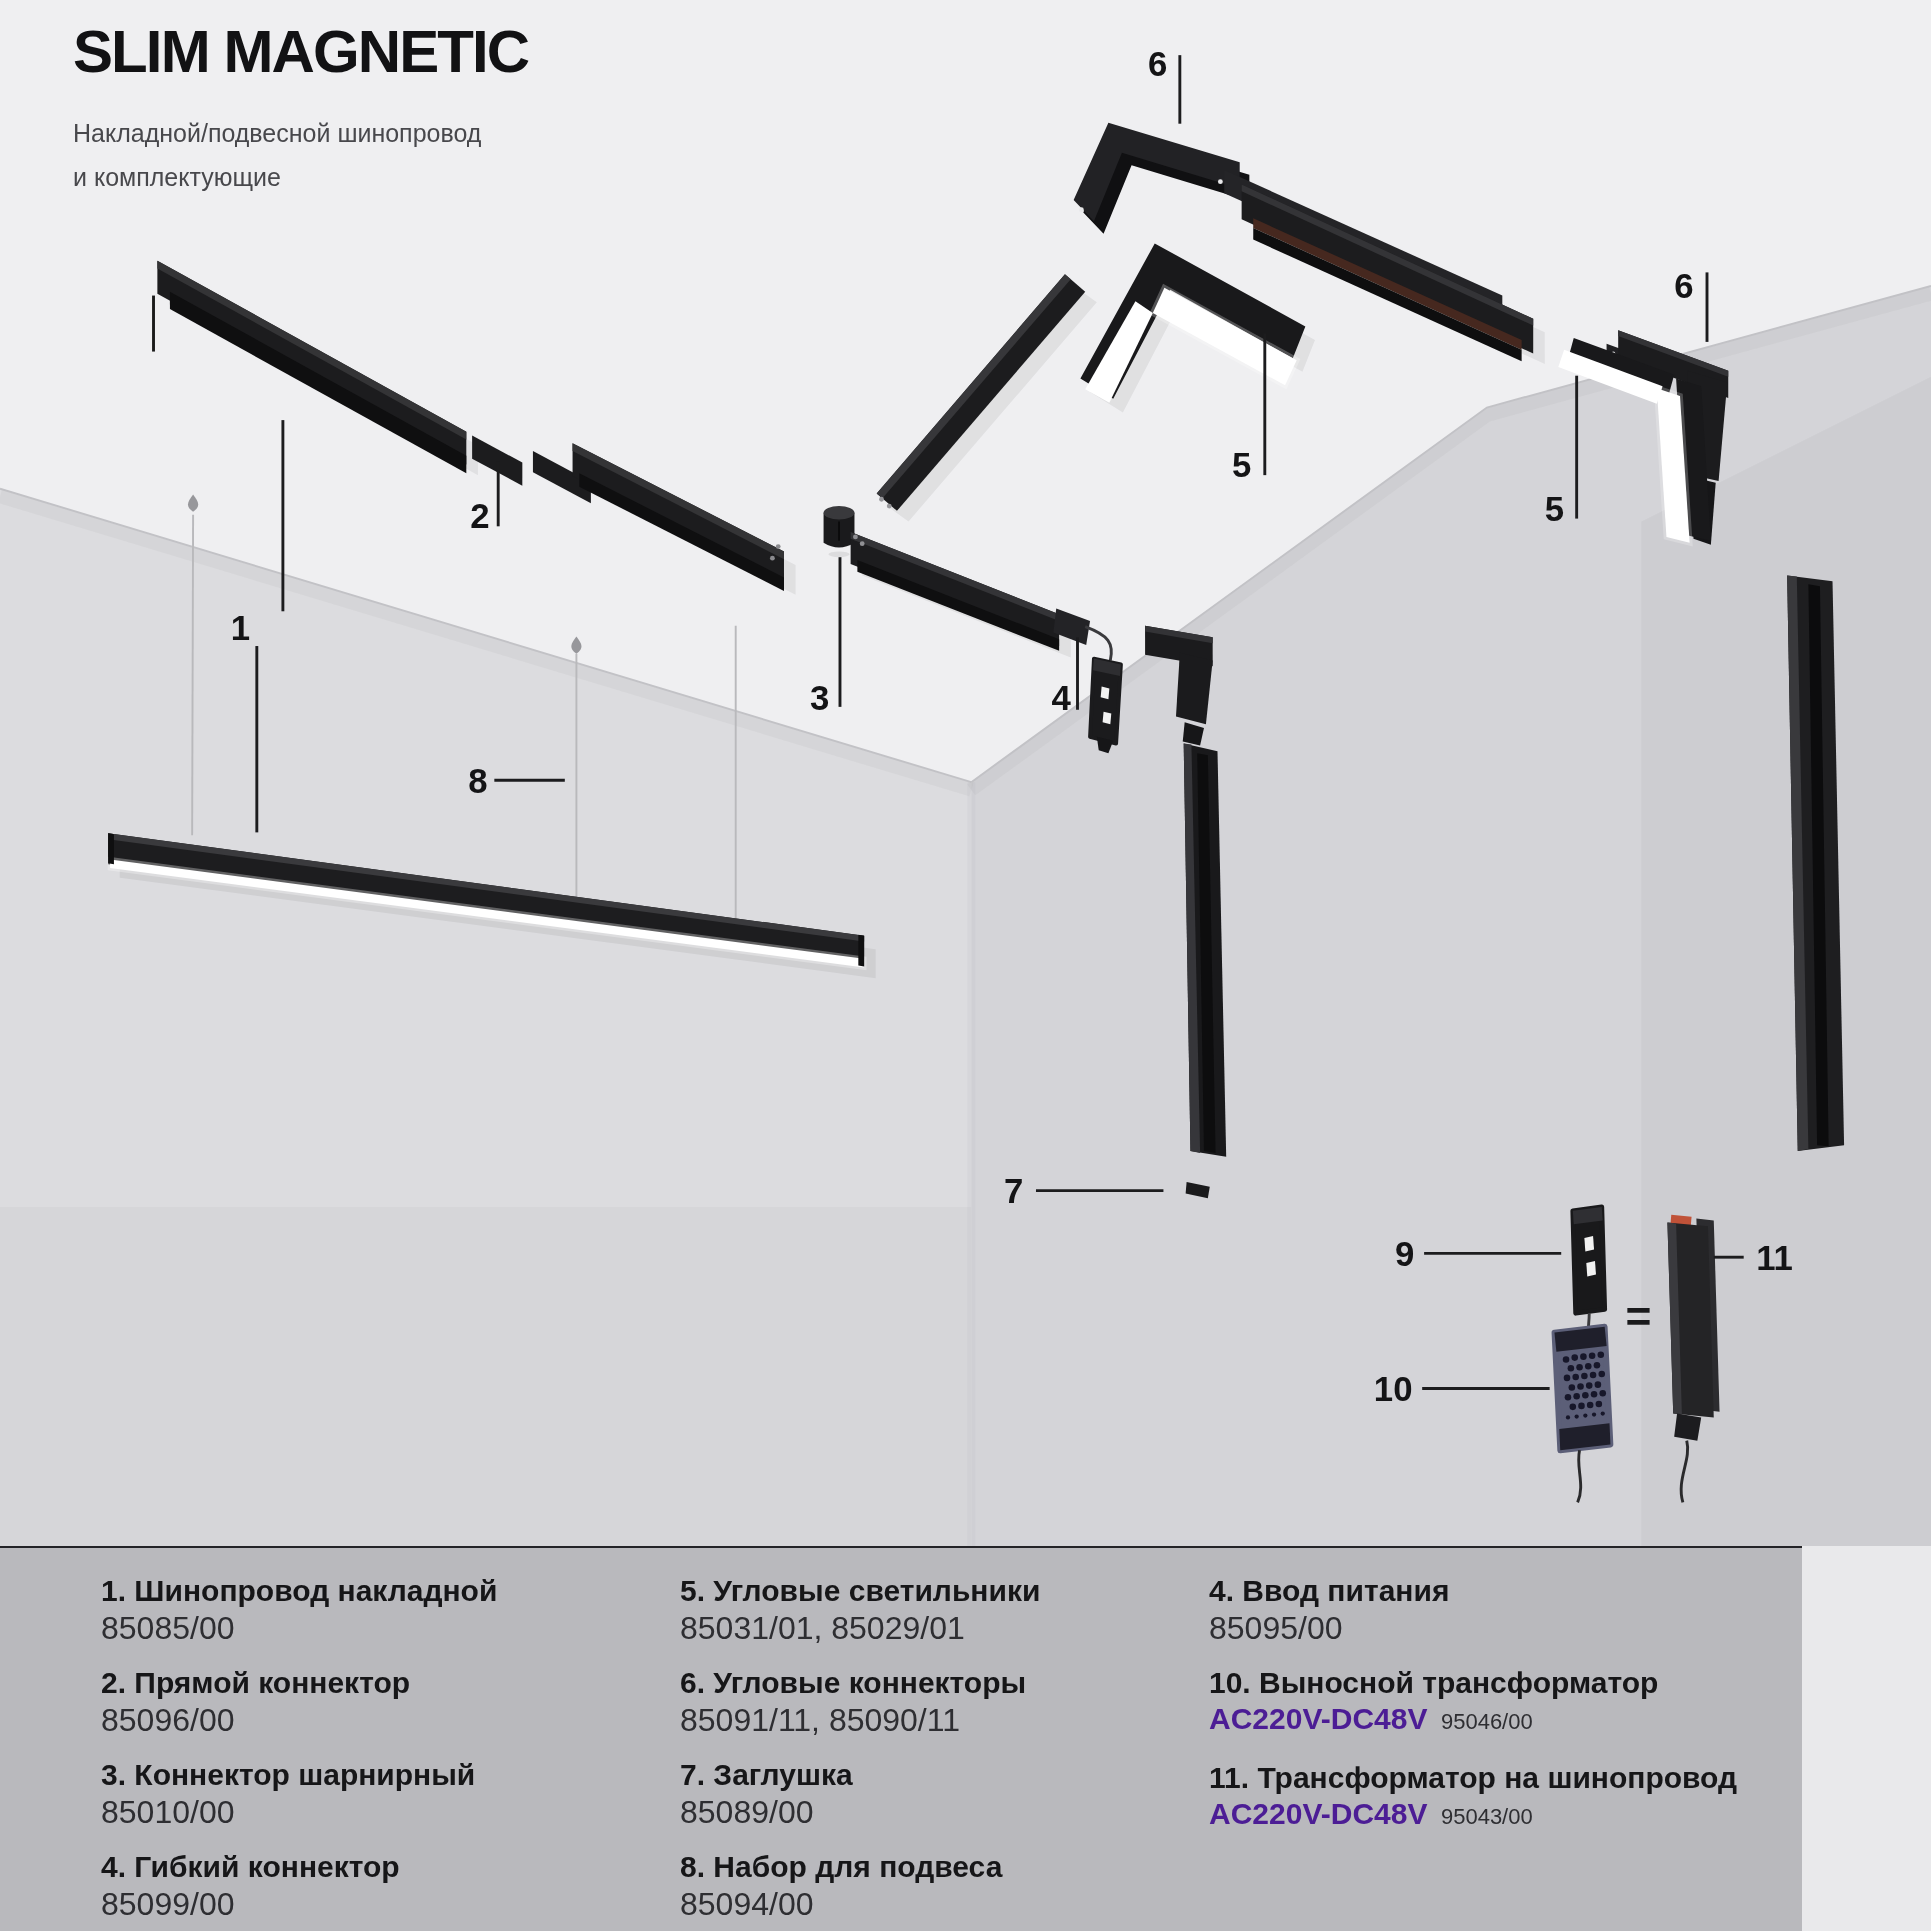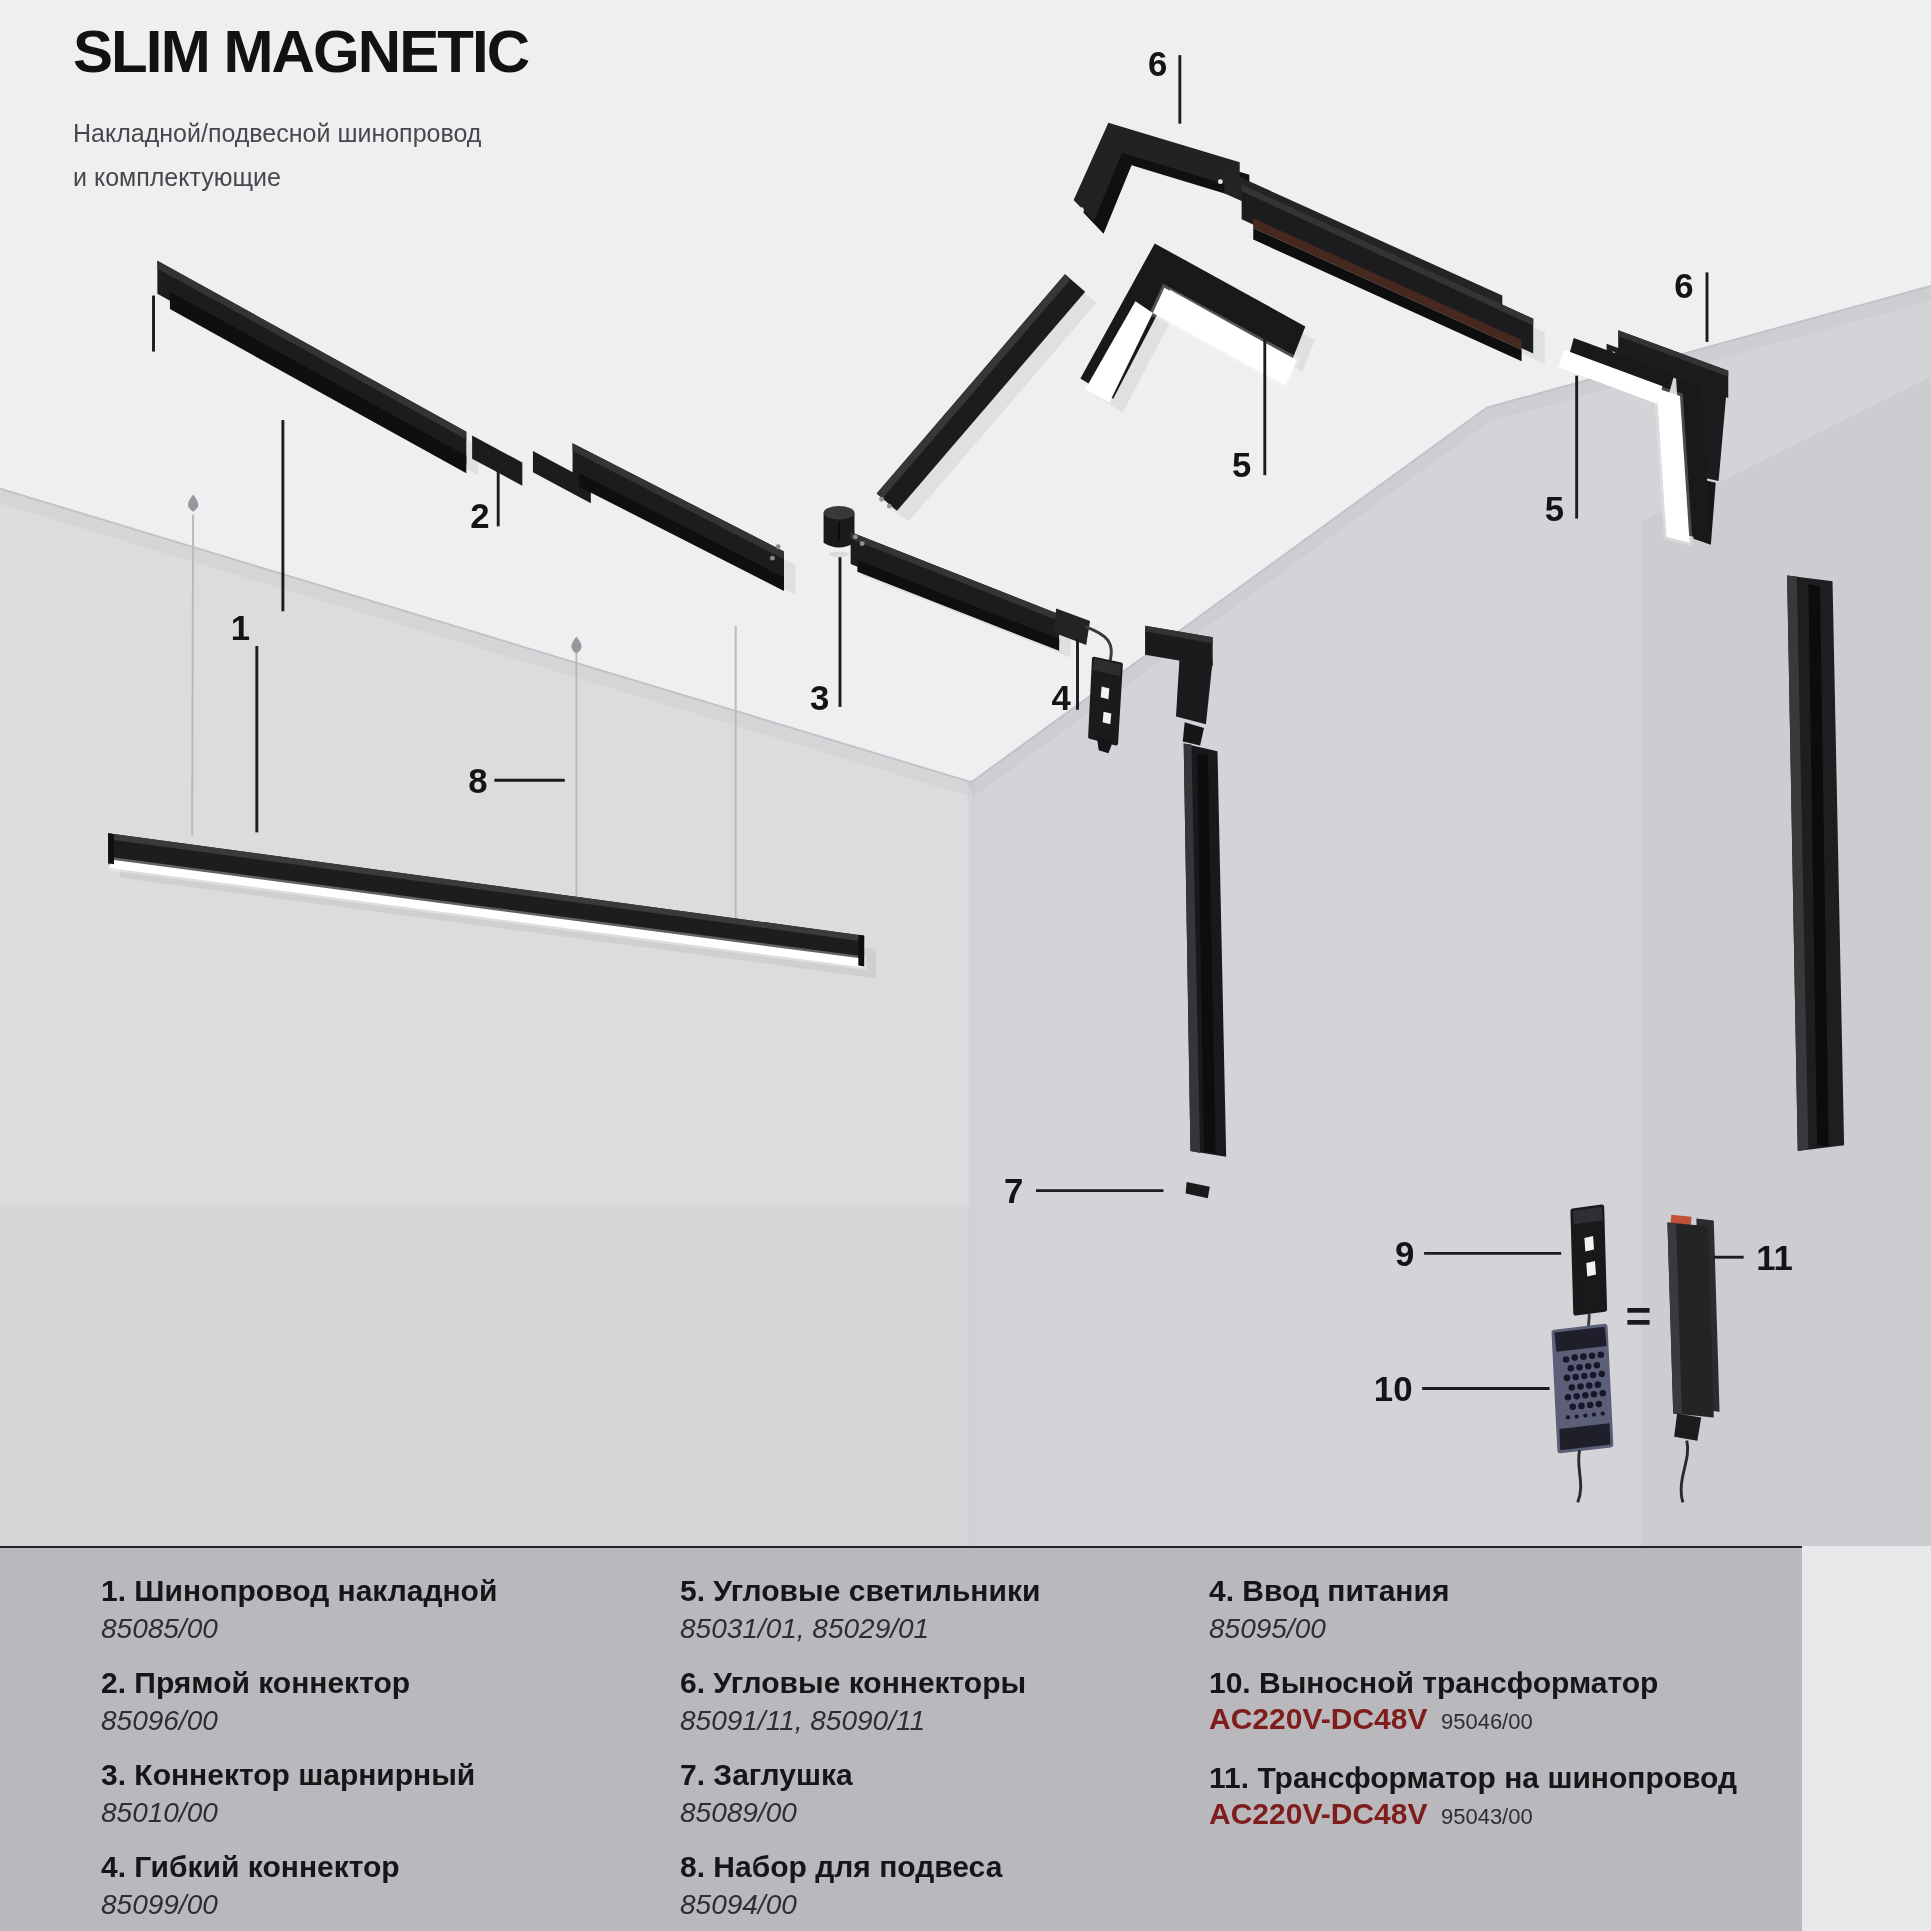--- a/index.html
+++ b/index.html
@@ -23,22 +23,22 @@
     position:absolute;left:0;top:1546px;width:1802px;height:385px;
     background:#b9b9bd;border-top:2.9px solid #232327;
     box-sizing:border-box;display:flex;padding-top:25px;
   }
   .col{box-sizing:border-box;}
   .col1{margin-left:101px;width:579px;}
   .col2{width:529px;}
   .col3{flex:1;}
   .li{margin-bottom:20px;}
   .li .t{font-size:30px;font-weight:700;color:#161618;line-height:36px;}
-  .li .c{font-size:28px;font-weight:400;color:#2e2e32;line-height:33px;margin-top:2.9px;font-style:italic;}
-  .spec{font-size:30px;font-weight:700;color:#7f1d1d;margin-right:13.5px;}
+  .li .c{font-size:32px;font-weight:400;color:#2e2e32;line-height:33px;margin-top:2.9px;}
+  .spec{font-size:30px;font-weight:700;color:#4c1d95;margin-right:13.5px;}
   .c-inline{font-size:22px;font-weight:400;color:#2e2e32;}
 
   .callout{font-size:36px;font-weight:700;fill:#141416;}
   .equals{font-size:46px;font-weight:700;fill:#1a1a1c;}
   .lead{stroke:#1c1c1e;stroke-width:3;}
 </style>
 </head>
 <body>
 
 <div class="stage">

